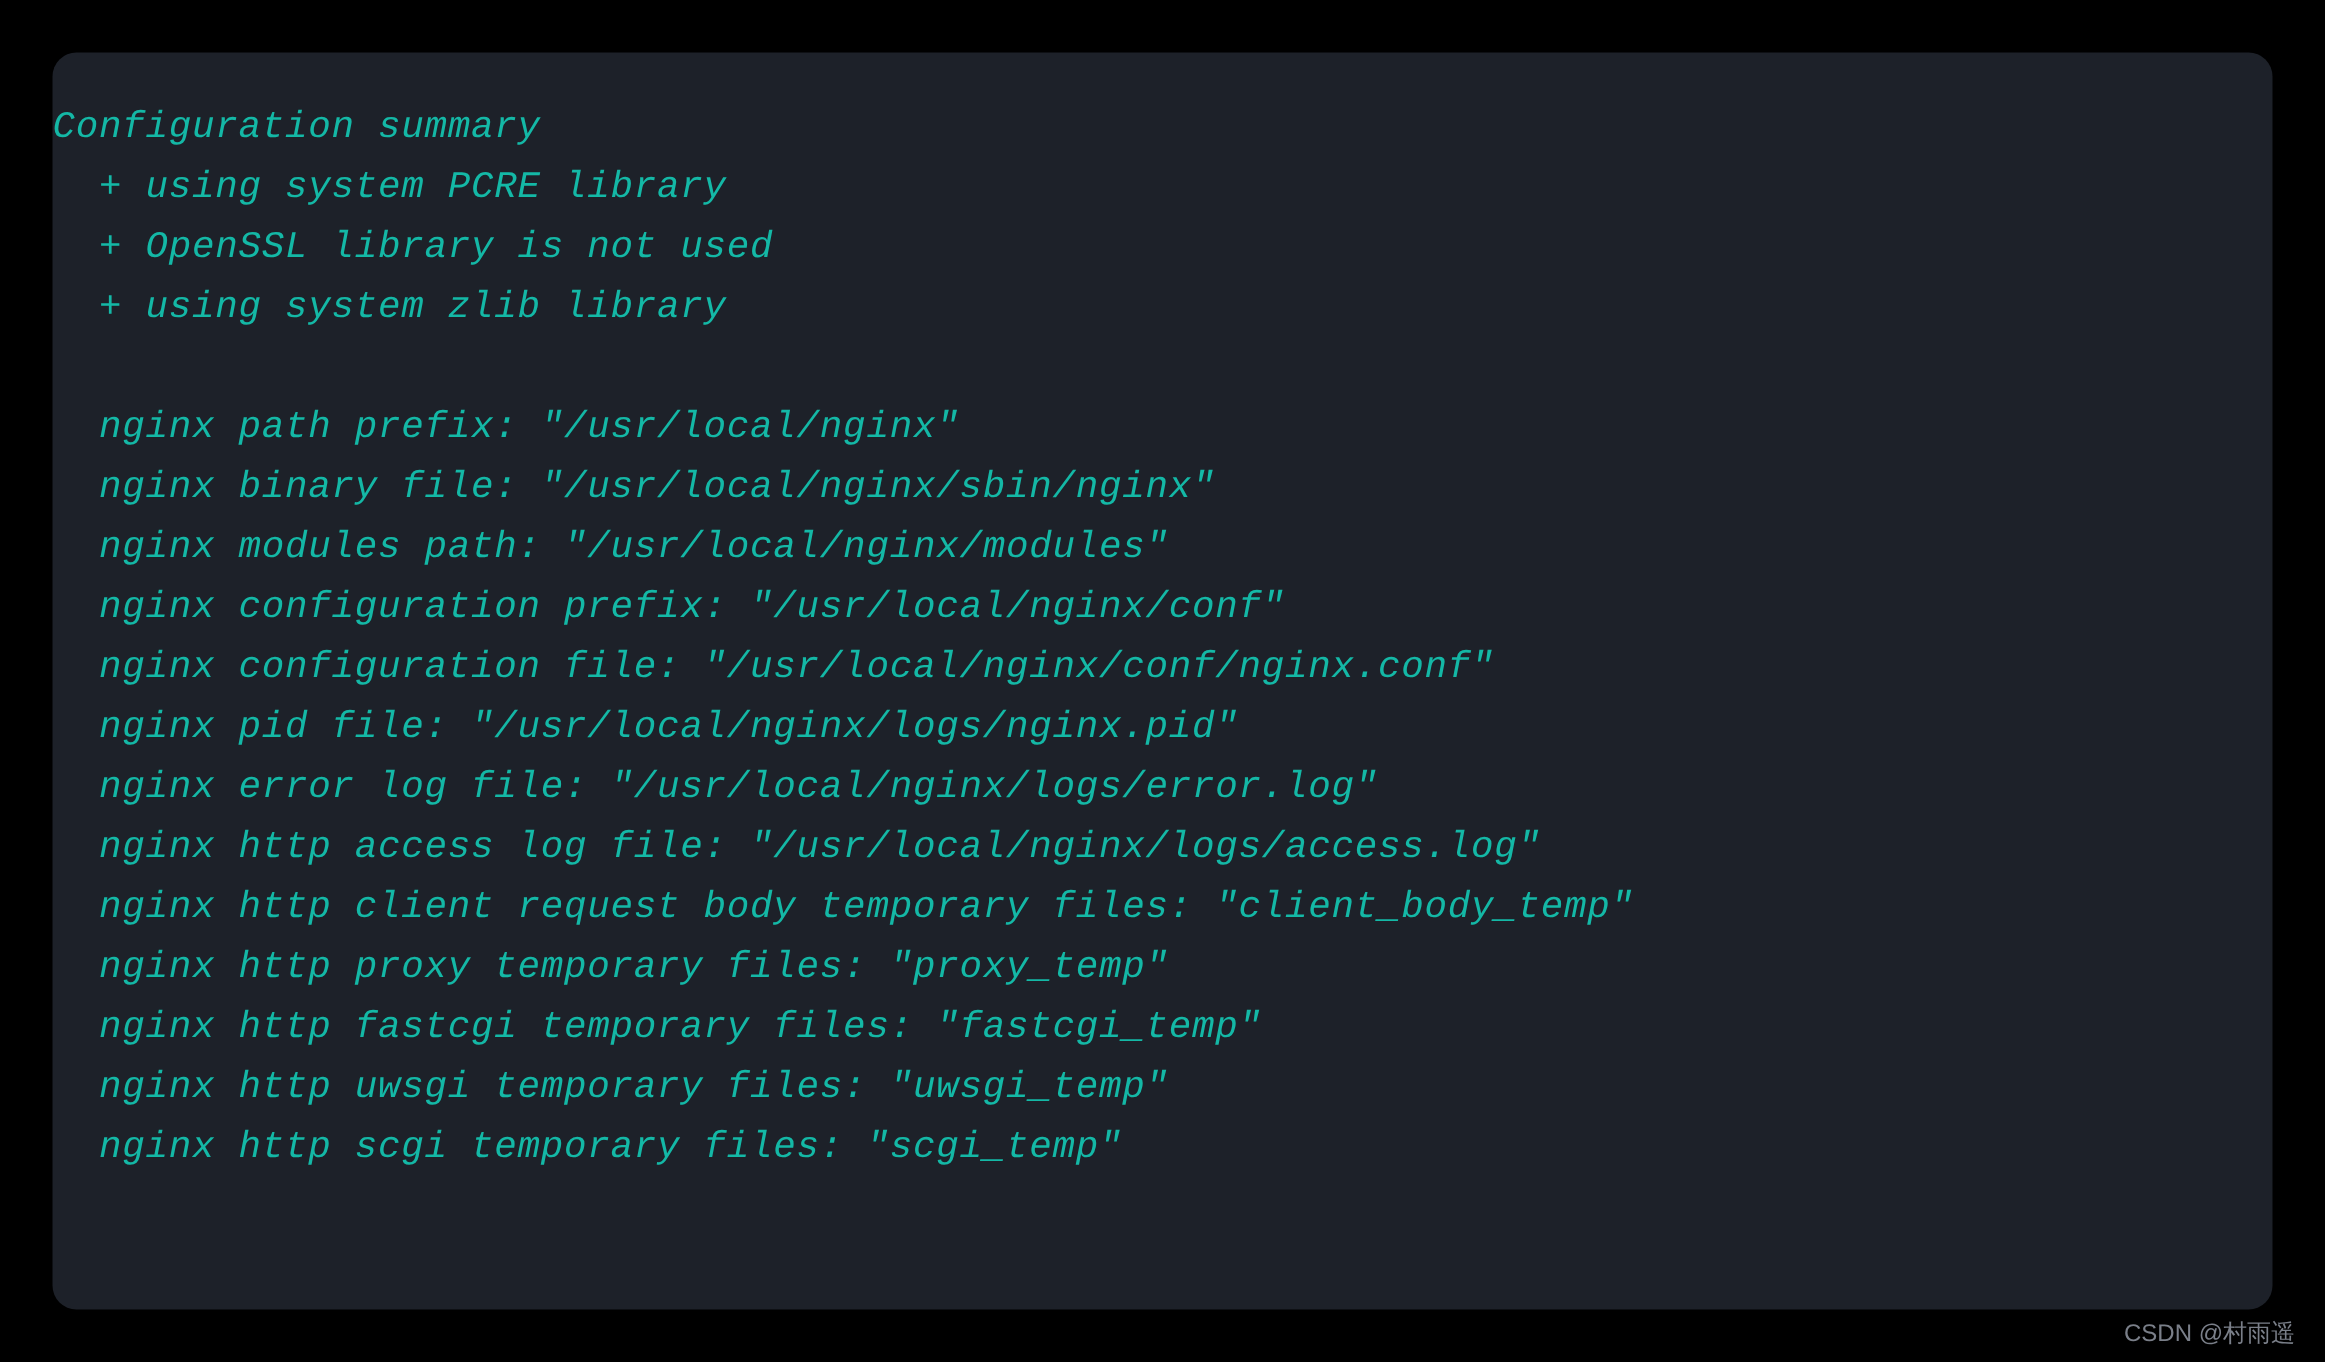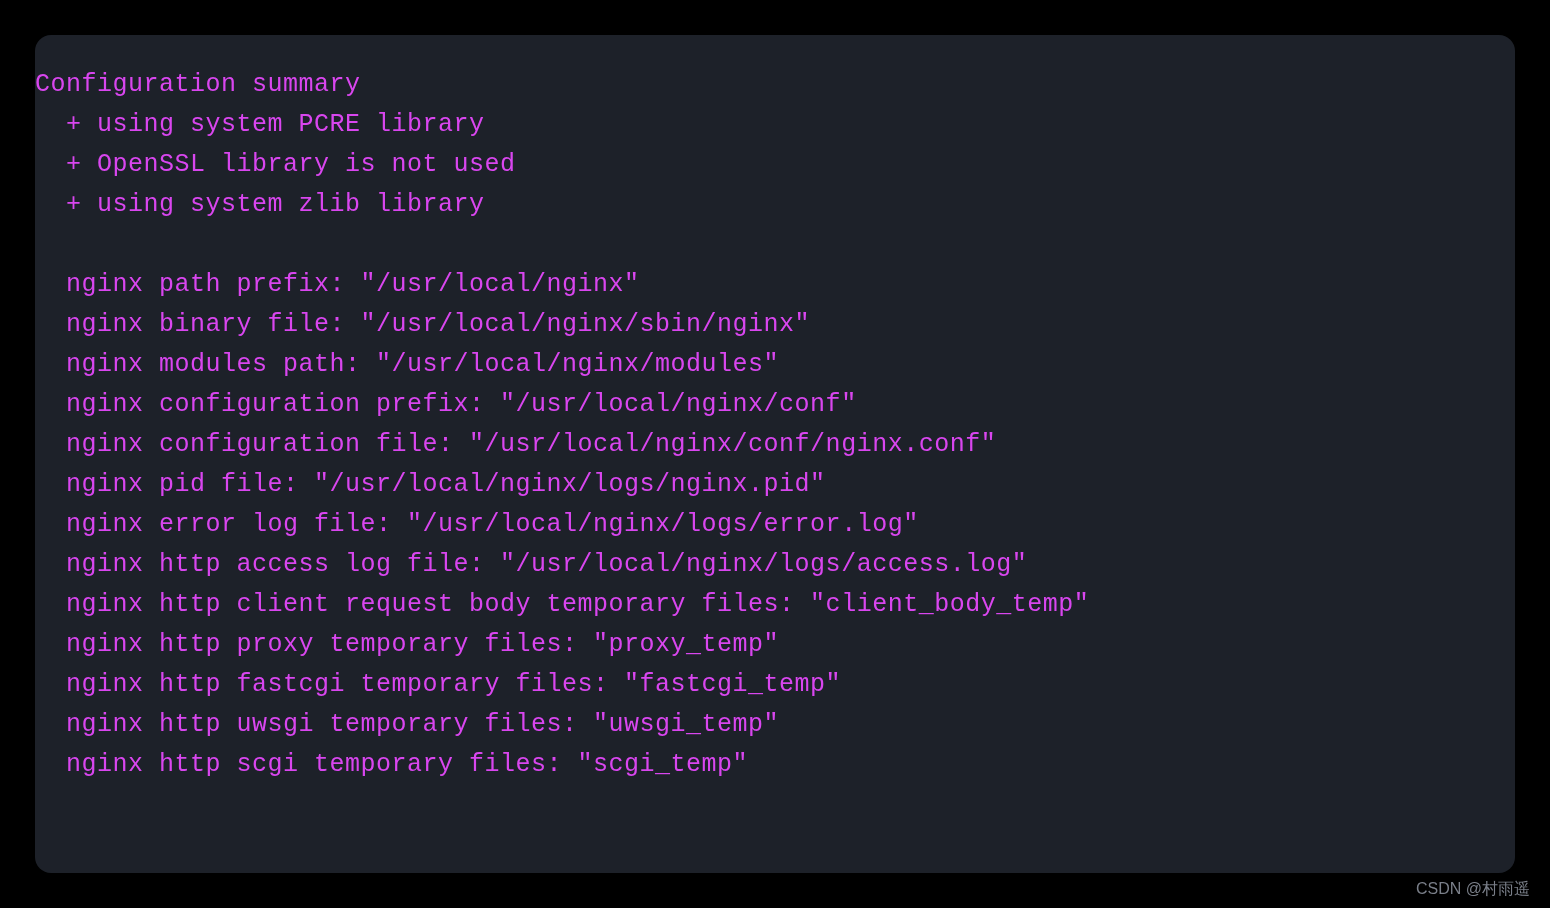--- a/index.html
+++ b/index.html
@@ -17,26 +17,27 @@
     }
     .terminal-window {
       background: #1d2129;
       border-radius: 16px;
       width: 100%;
       height: 100%;
       padding: 30px 0;
       overflow: hidden;
     }
     .terminal-content {
-      color: #d946ef;
+      color: #14b8a6;
       font-size: 25px;
       line-height: 1.6;
       white-space: pre;
       font-weight: 500;
       letter-spacing: 0.5px;
+      font-style: italic;
     }
     .watermark {
       position: absolute;
       bottom: 8px;
       right: 20px;
       color: #7a7f89;
       font-family: "Arial", "Helvetica", sans-serif;
       font-size: 16px;
       font-weight: 400;
     }

